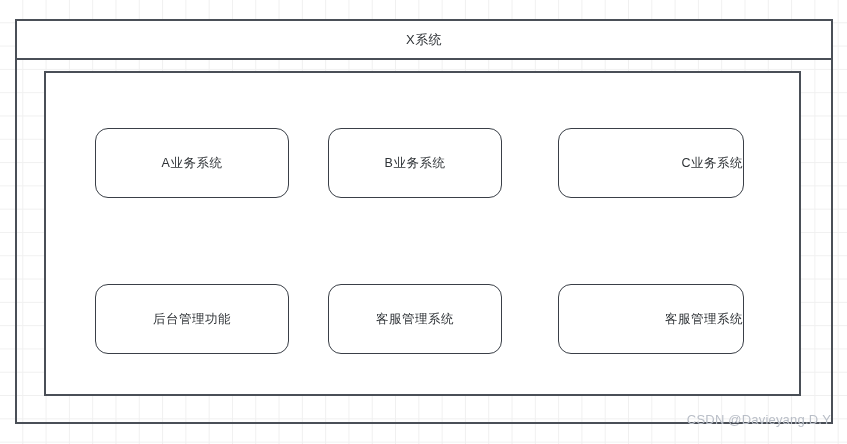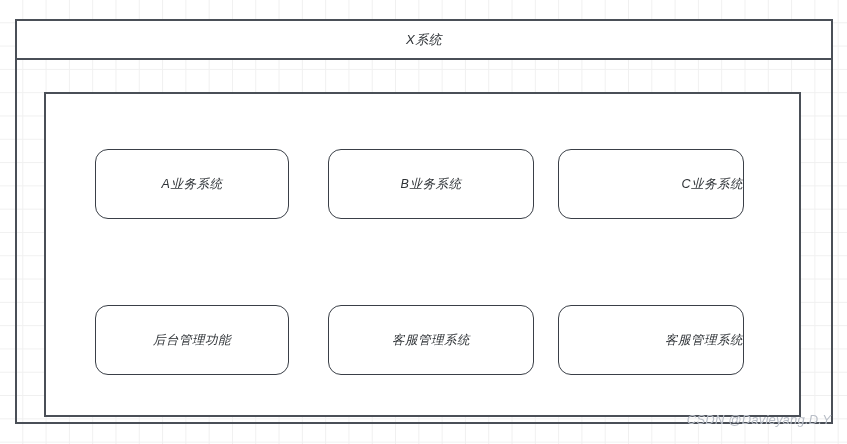--- a/index.html
+++ b/index.html
@@ -13,21 +13,20 @@
     height: 444px;
     overflow: hidden;
     background-color: #ffffff;
     background-image:
       linear-gradient(to right, #f0f0f0 1px, transparent 1px),
       linear-gradient(to bottom, #f0f0f0 1px, transparent 1px);
     background-size: 23.3px 23.3px;
     background-position: -1px -1px;
     font-family: "Liberation Sans", "DejaVu Sans", sans-serif;
     color: #2f3337;
-    font-style: italic;
   }
 
   
   .outer-frame {
     position: absolute;
     left: 15px;
     top: 19px;
     width: 818px;
     height: 405px;
     border: 2px solid #4a4f57;
@@ -59,21 +58,20 @@
   
   .inner-frame {
     position: absolute;
     left: 44px;
     top: 71px;
     width: 757px;
     height: 325px;
     border: 2px solid #4a4f57;
     box-sizing: border-box;
     background: #ffffff;
-    margin-top: 21px;
   }
 
   .node-row {
     position: absolute;
     left: 0;
     width: 100%;
     height: 70px;
   }
   .row-top { top: 55px; }
   .row-bottom { top: 211px; }
@@ -92,21 +90,21 @@
   }
   .node-label {
     font-size: 12.5px;
     letter-spacing: 0.5px;
     color: #2f3337;
     line-height: 1;
     white-space: nowrap;
   }
 
   .col-1 { left: 49px;  width: 194px; }
-  .col-2 { left: 282px; width: 206px; }
+  .col-2 { left: 282px; width: 174px; }
   .col-3 { left: 512px; width: 186px; justify-content: flex-end; }
 
   
   .watermark {
     position: absolute;
     right: 16px;
     top: 412px;
     font-size: 13px;
     color: #b9bec7;
     letter-spacing: 0.2px;

